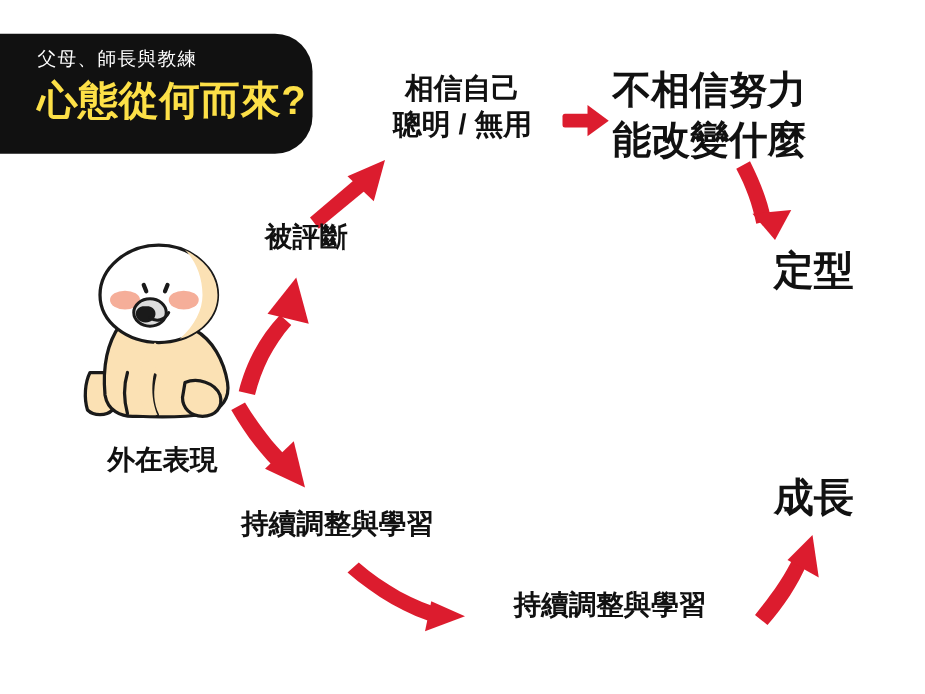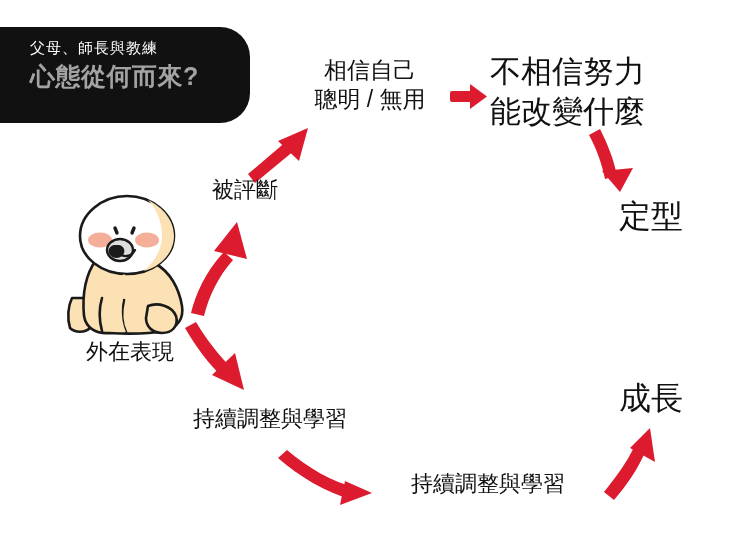--- a/index.html
+++ b/index.html
@@ -33,44 +33,44 @@
   }
   .badge-sub {
     color: #ffffff;
     font-size: 15px;
     font-weight: 500;
     letter-spacing: 1px;
     line-height: 1.25;
     white-space: nowrap;
   }
   .badge-title {
-    color: #a3a3a3;
-    font-size: 25px;
+    color: #fde047;
+    font-size: 32px;
     font-weight: 700;
     letter-spacing: 0.5px;
     line-height: 1.3;
     margin-top: 2px;
     white-space: nowrap;
   }
 
   
   .node {
     position: absolute;
     color: #111111;
-    font-weight: 400;
+    font-weight: 700;
     line-height: 1.28;
     white-space: pre;
     text-align: center;
   }
   .node.n-belief    { left: 290px; top: 56px;  width: 160px; font-size: 23px; }
   .node.n-noeffort  { left: 485px; top: 52px;  width: 165px; font-size: 31px; }
   .node.n-fixed     { left: 596px; top: 196px; width: 110px; font-size: 32px; }
   .node.n-growth    { left: 596px; top: 378px; width: 110px; font-size: 32px; }
   .node.n-judged    { left: 185px; top: 176px; width: 120px; font-size: 22px; }
-  .node.n-outer     { left: 60px;  top: 338px; width: 140px; font-size: 22px; }
+  .node.n-outer     { left: 60px;  top: 354px; width: 140px; font-size: 22px; }
   .node.n-feedback  { left: 150px; top: 405px; width: 240px; font-size: 22px; }
   .node.n-learning  { left: 378px; top: 470px; width: 220px; font-size: 22px; }
 
   
   .arrows {
     position: absolute;
     left: 0;
     top: 0;
     width: 740px;
     height: 555px;

